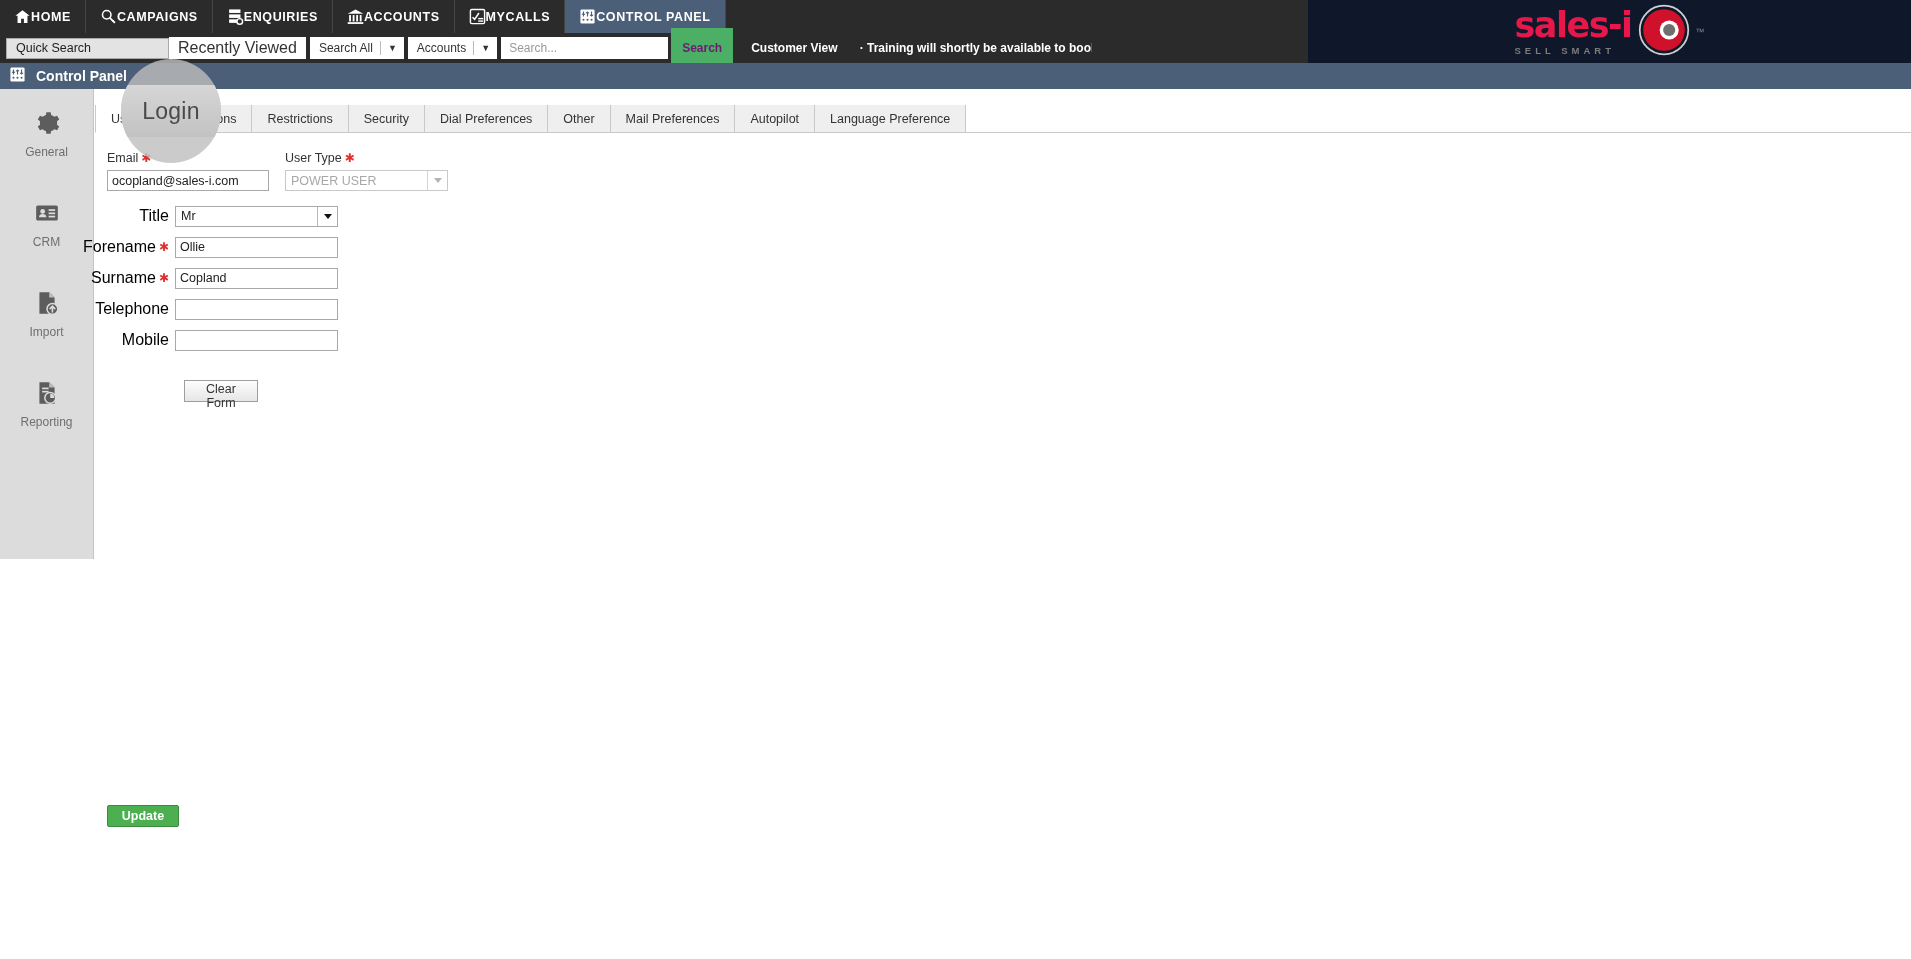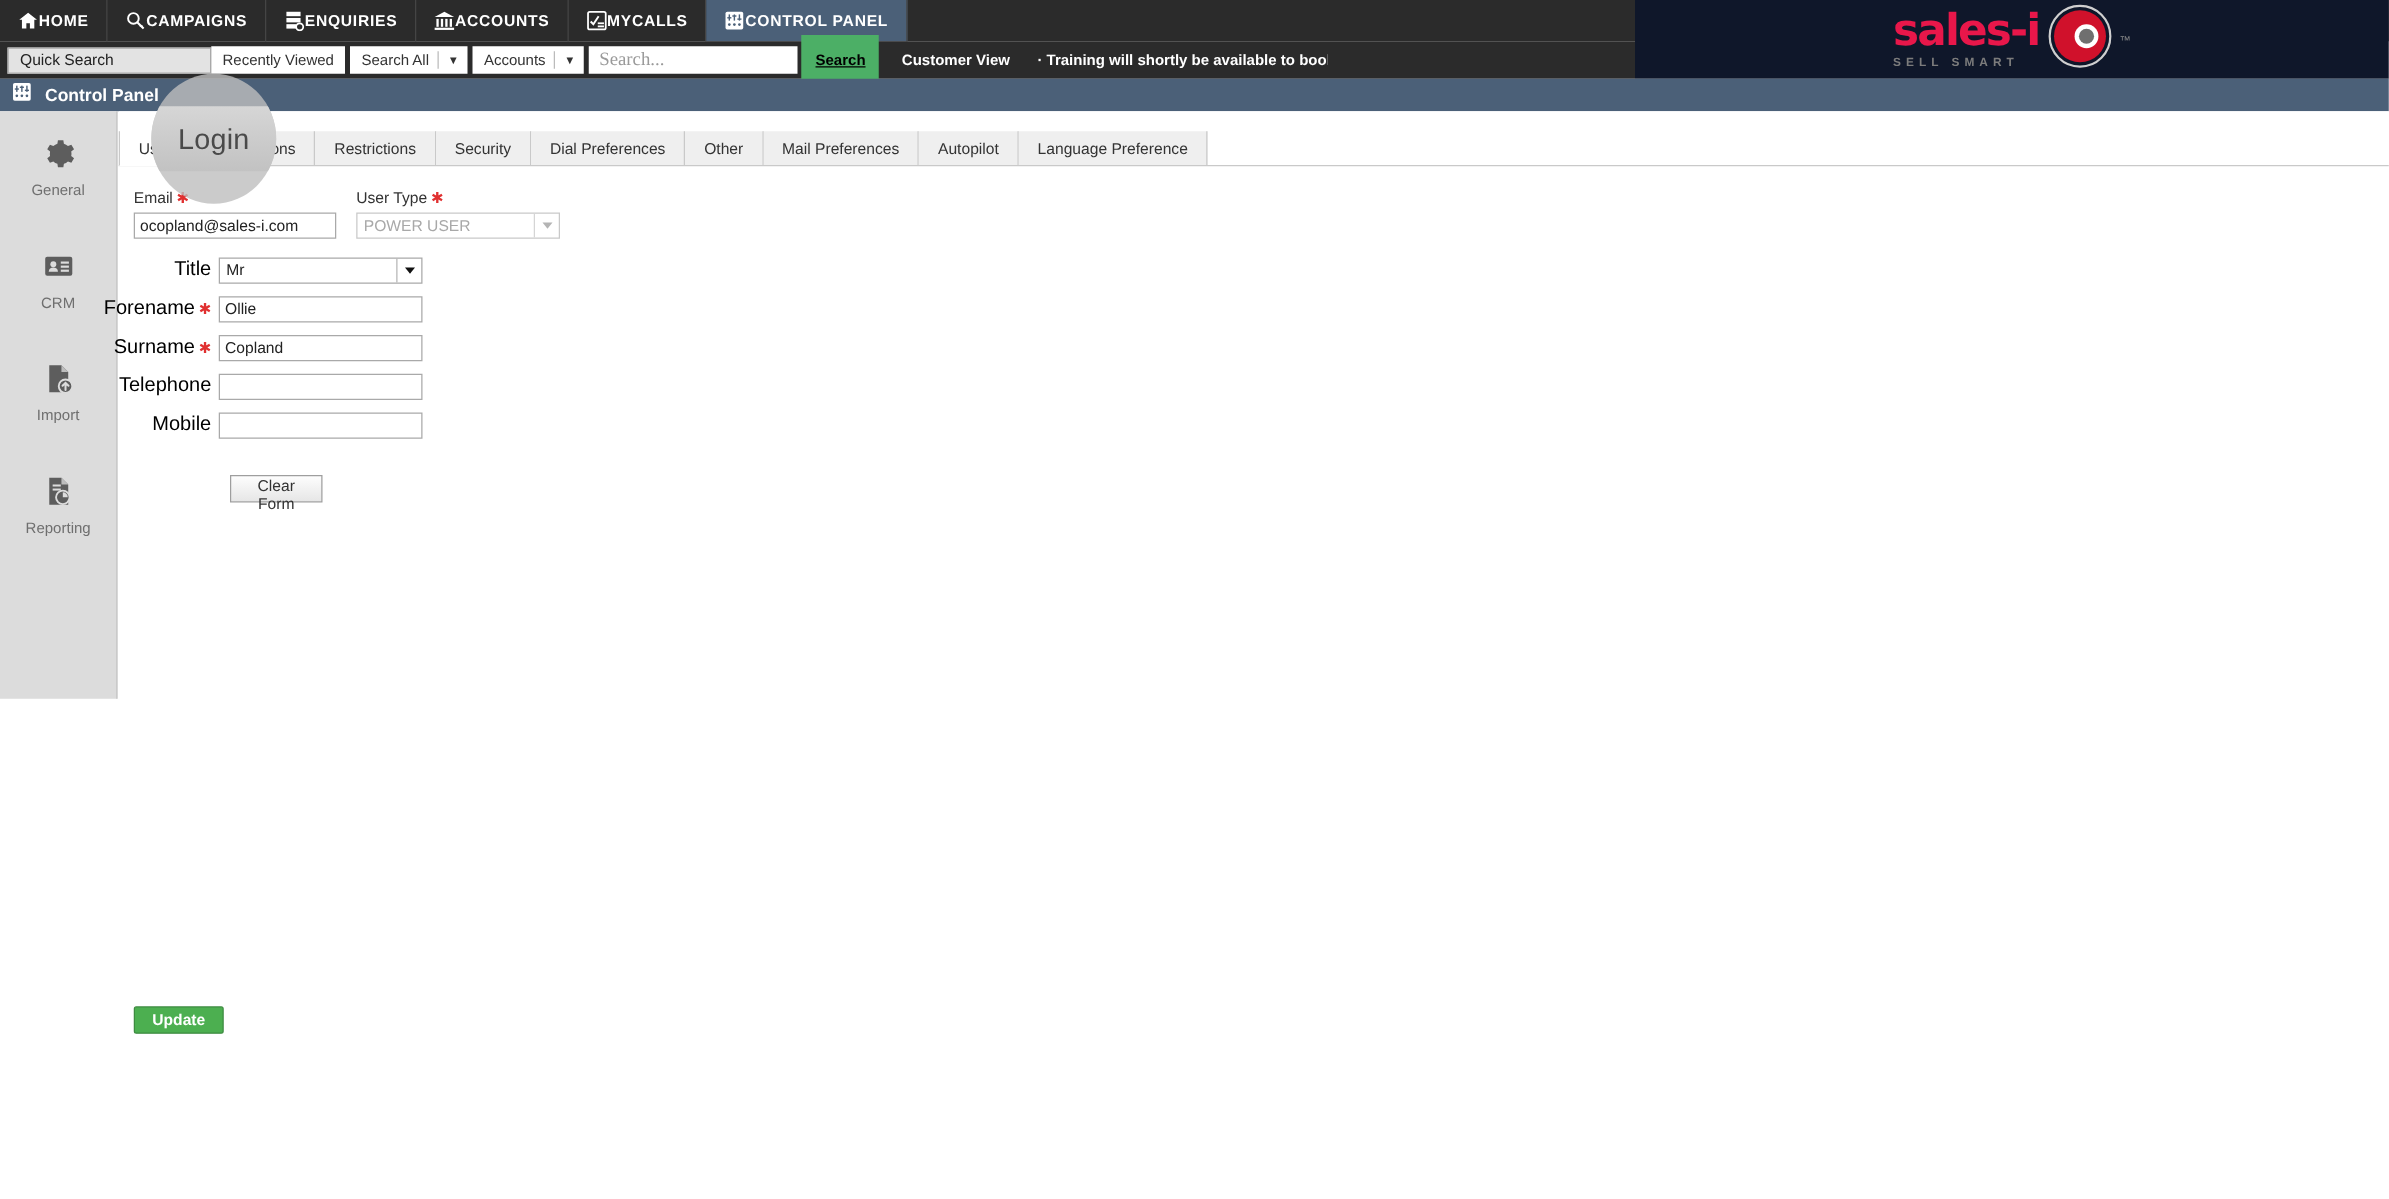--- a/index.html
+++ b/index.html
@@ -82,49 +82,48 @@
     width: 1308px; height: 30px;
     background: #2b2b2b;
     display: flex; align-items: center;
     padding: 0 6px;
     gap: 0;
   }
   .sb-tab {
     height: 22px;
     display: flex; align-items: center;
     padding: 0 9px;
-    font-size: 12px; color: #333;
+    font-size: 16px; color: #333;
     background: #fff; cursor: pointer;
     border: none;
   }
   .sb-tab.sel { background: #e3e3e3; }
   .sb-split {
     height: 22px; background: #fff;
     display: flex; align-items: center;
     margin-left: 4px; cursor: pointer;
   }
   .sb-split .lbl { padding: 0 7px 0 9px; font-size: 12px; color: #333; }
   .sb-split .div { width: 1px; height: 14px; background: #bbb; }
   .sb-split .car { padding: 0 7px; font-size: 9px; color: #333; }
   .sb-input {
     height: 22px; width: 167px; margin-left: 4px;
     border: none; background: #fff;
-    font-size: 15px; color: #333;
+    font-size: 12px; color: #333;
     padding: 0 8px;
-    font-family: Liberation Serif, serif;
+    font-family: Liberation Sans, sans-serif;
   }
   .sb-input::placeholder { color: #9a9a9a; }
   .sb-search {
     height: 40px; margin-left: 3px;
-    background: #4caf66; color: #000000;
+    background: #4caf66; color: #701a75;
     font-size: 12px; font-weight: bold;
     display: flex; align-items: center;
     padding: 0 11px; cursor: pointer; border: none;
     font-family: "Liberation Sans", sans-serif;
-    text-decoration: underline;
   }
   .sb-cust {
     color: #fff; font-size: 12px; font-weight: bold;
     margin-left: 18px; cursor: pointer; white-space: nowrap;
   }
   .sb-ticker {
     color: #fff; font-size: 12px; font-weight: bold;
     margin-left: 22px; white-space: nowrap;
     overflow: hidden; max-width: 232px;
   }

